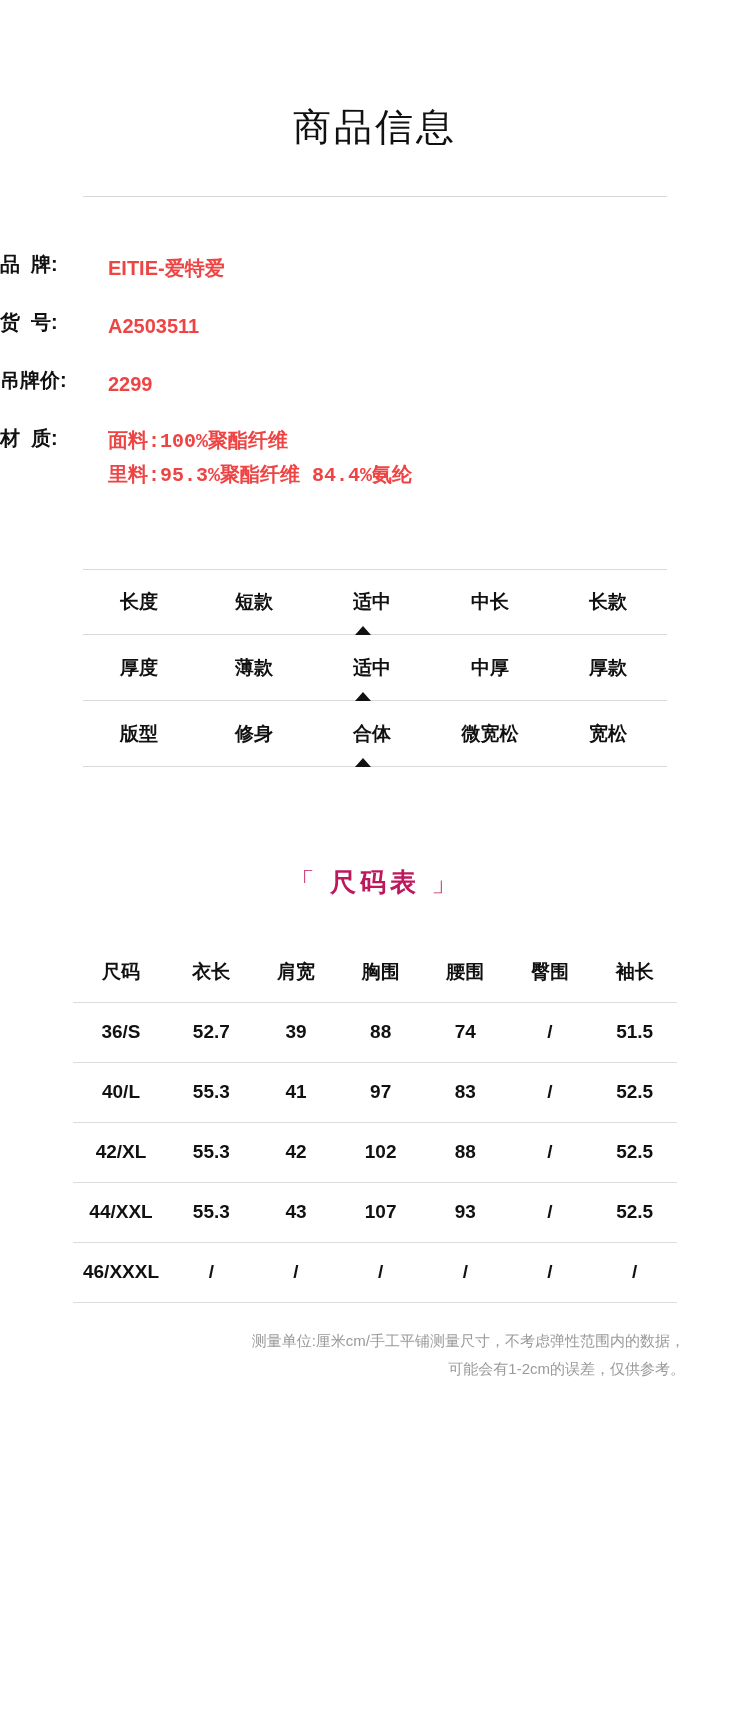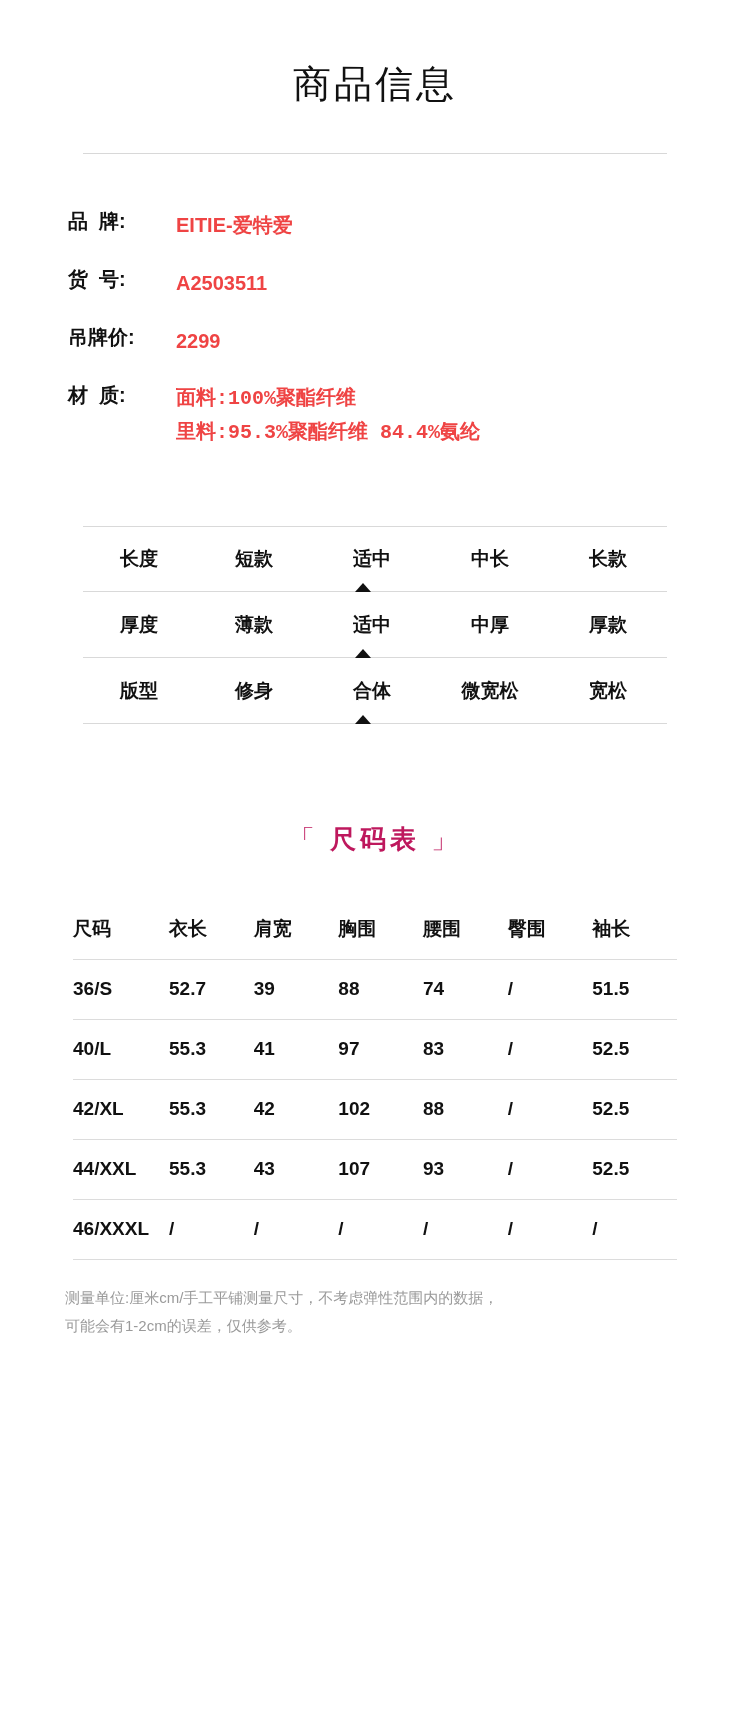--- a/index.html
+++ b/index.html
@@ -22,33 +22,32 @@
     position: relative;
   }
 
   
   .title {
     text-align: center;
     font-size: 38px;
     letter-spacing: 3px;
     font-weight: 400;
     color: #111;
-    padding-top: 59px;
+    padding-top: 102px;
   }
   .title-rule {
     width: 584px;
     height: 1px;
     background: #d8d8d8;
     margin: 43px auto 0 auto;
   }
 
   
   .info {
     margin: 54px 0 0 0;
-    padding-left: 68px;
   }
   .info-row {
     display: flex;
     align-items: flex-start;
     margin-bottom: 24px;
   }
   .info-label {
     width: 108px;
     flex: 0 0 108px;
     font-size: 20px;
@@ -114,37 +113,37 @@
   .sizechart-heading .brk { font-weight: 400; }
 
   
   .size-table {
     width: 604px;
     margin: 42px auto 0 auto;
     border-collapse: collapse;
     table-layout: fixed;
   }
   .size-table th, .size-table td {
-    text-align: left;
+    text-align: center;
     font-size: 19px;
     font-weight: 700;
     color: #111;
     height: 60px;
     border-bottom: 1px solid #dcdcdc;
     padding: 0;
   }
   .size-table th { font-weight: 700; }
   .size-table tr:last-child td { border-bottom: 1px solid #dcdcdc; }
   .size-table col.c0 { width: 96px; }
 
   
   .footnote {
     margin: 24px auto 12px auto;
     width: 620px;
-    text-align: left;
+    text-align: right;
     font-size: 15px;
     line-height: 28px;
     color: #9a9a9a;
   }
 </style>
 </head>
 <body>
 
 <div class="page">
 

